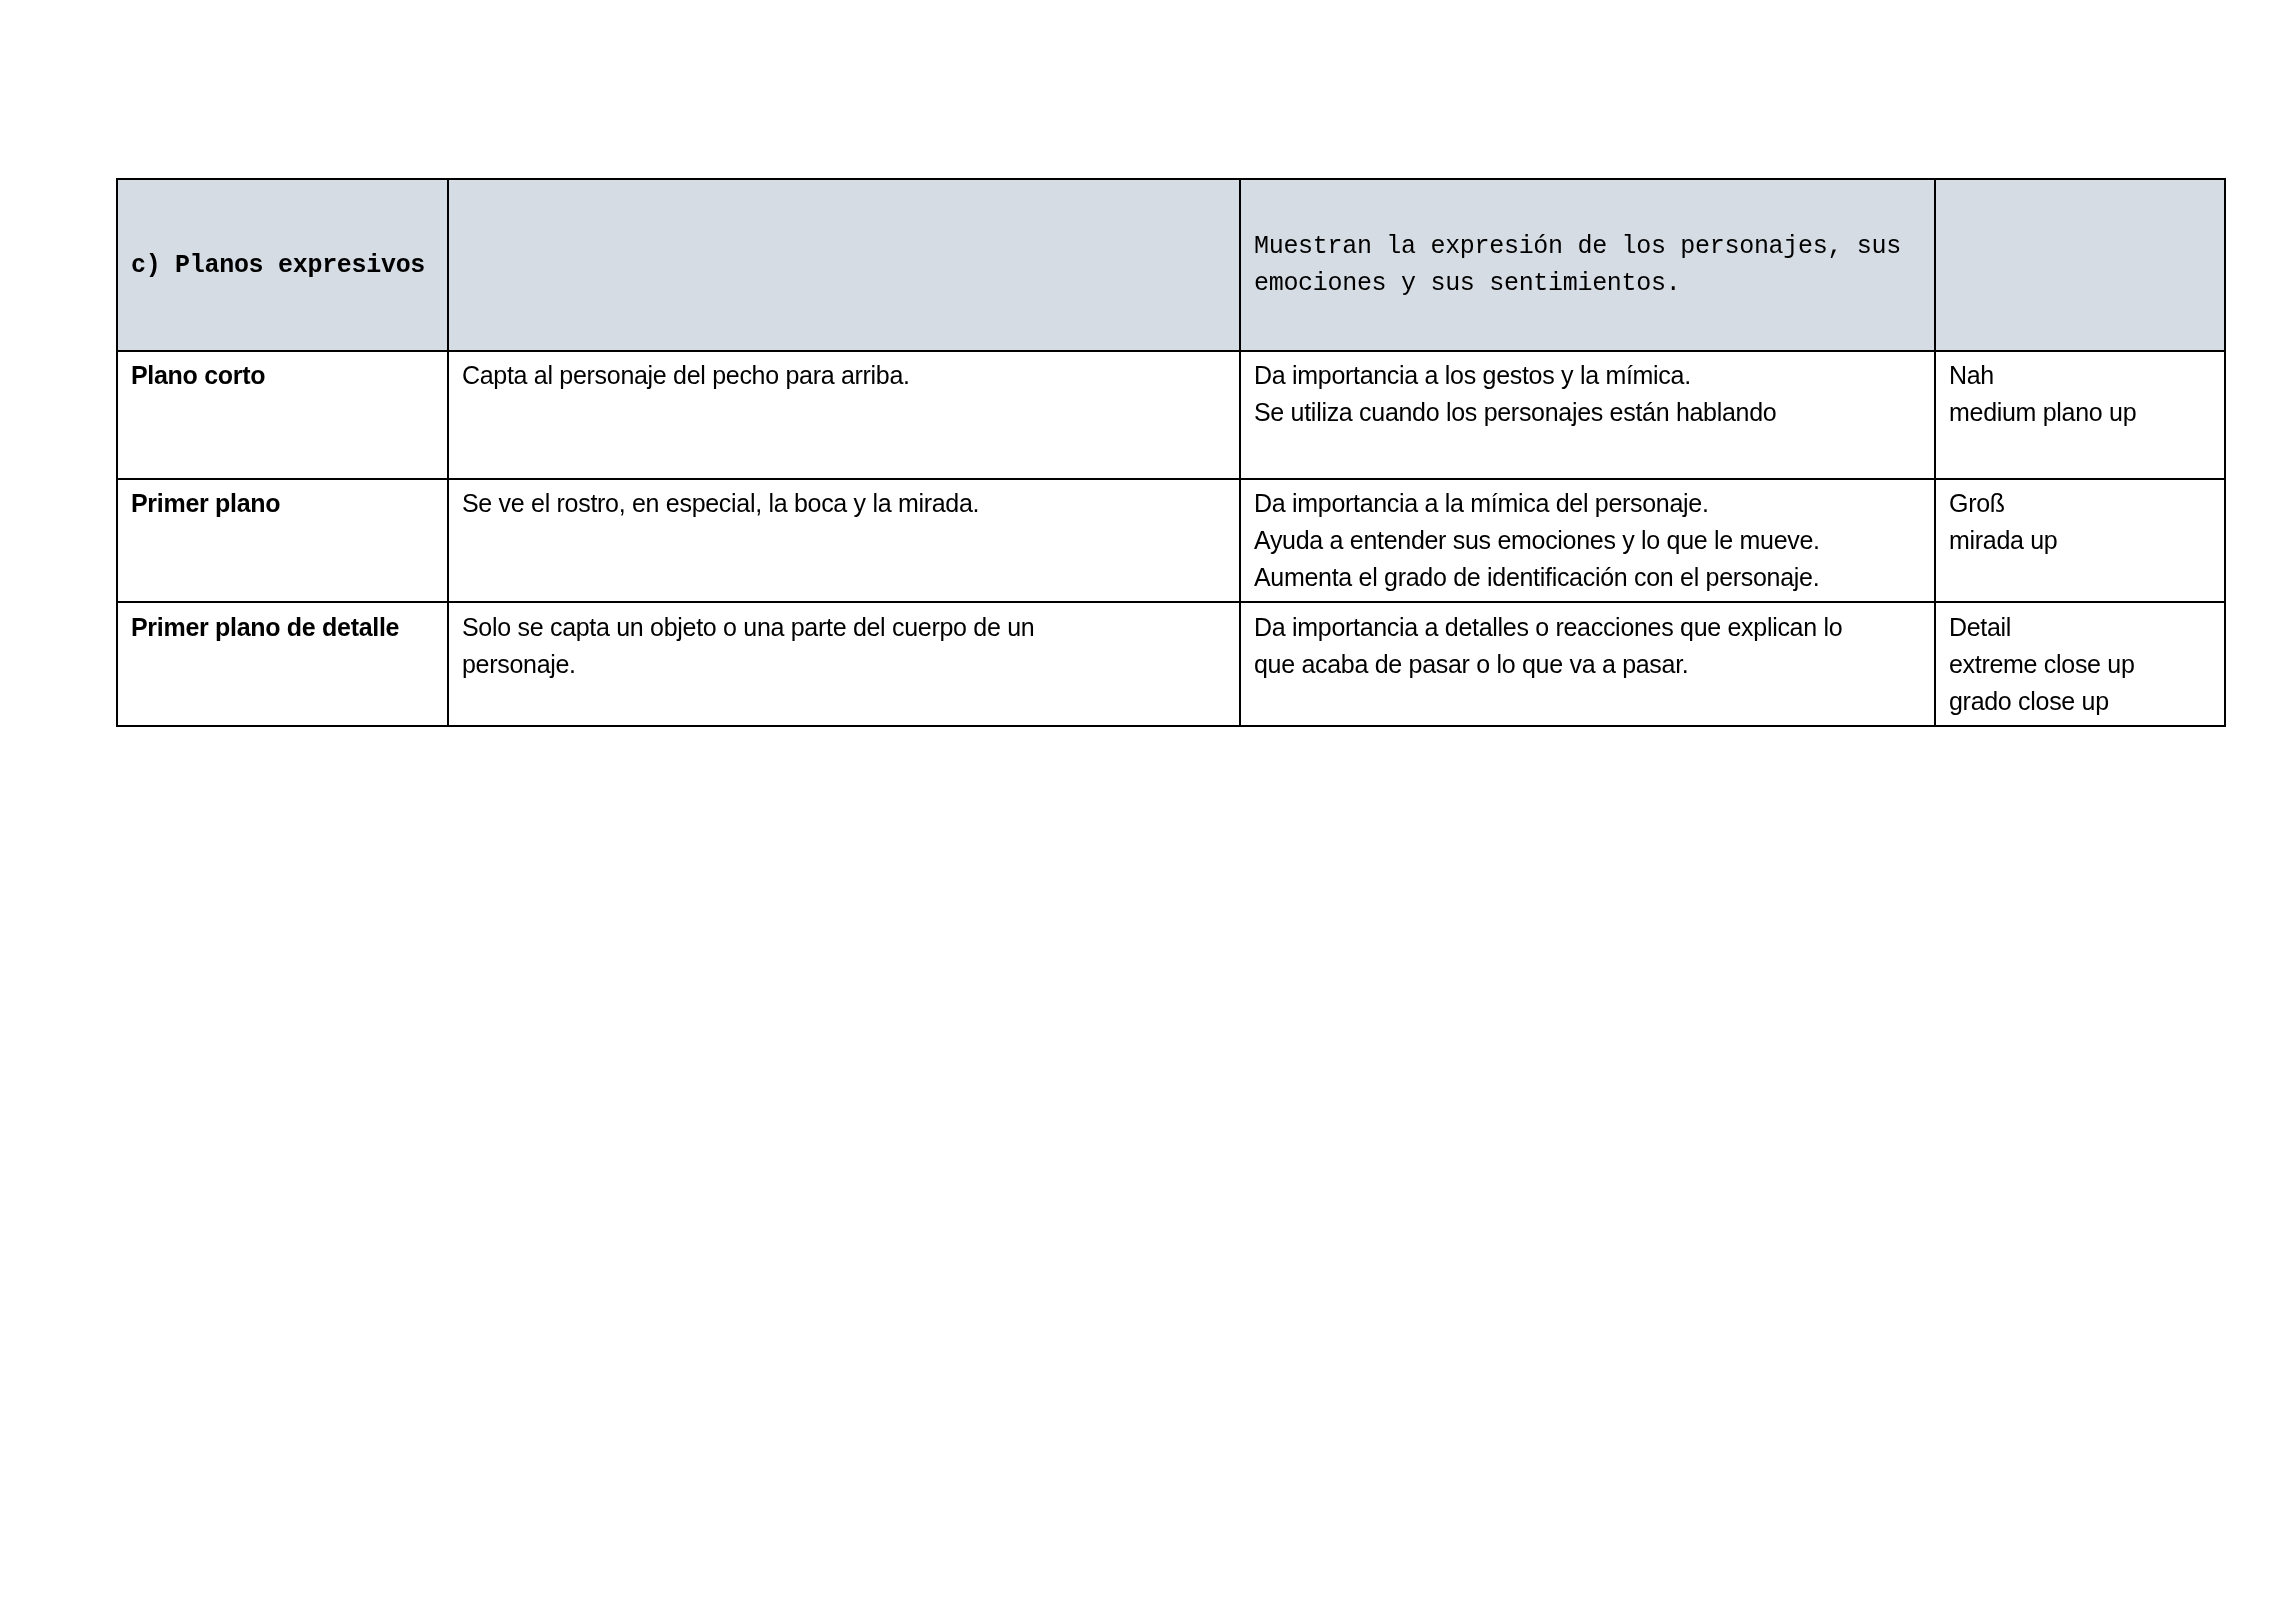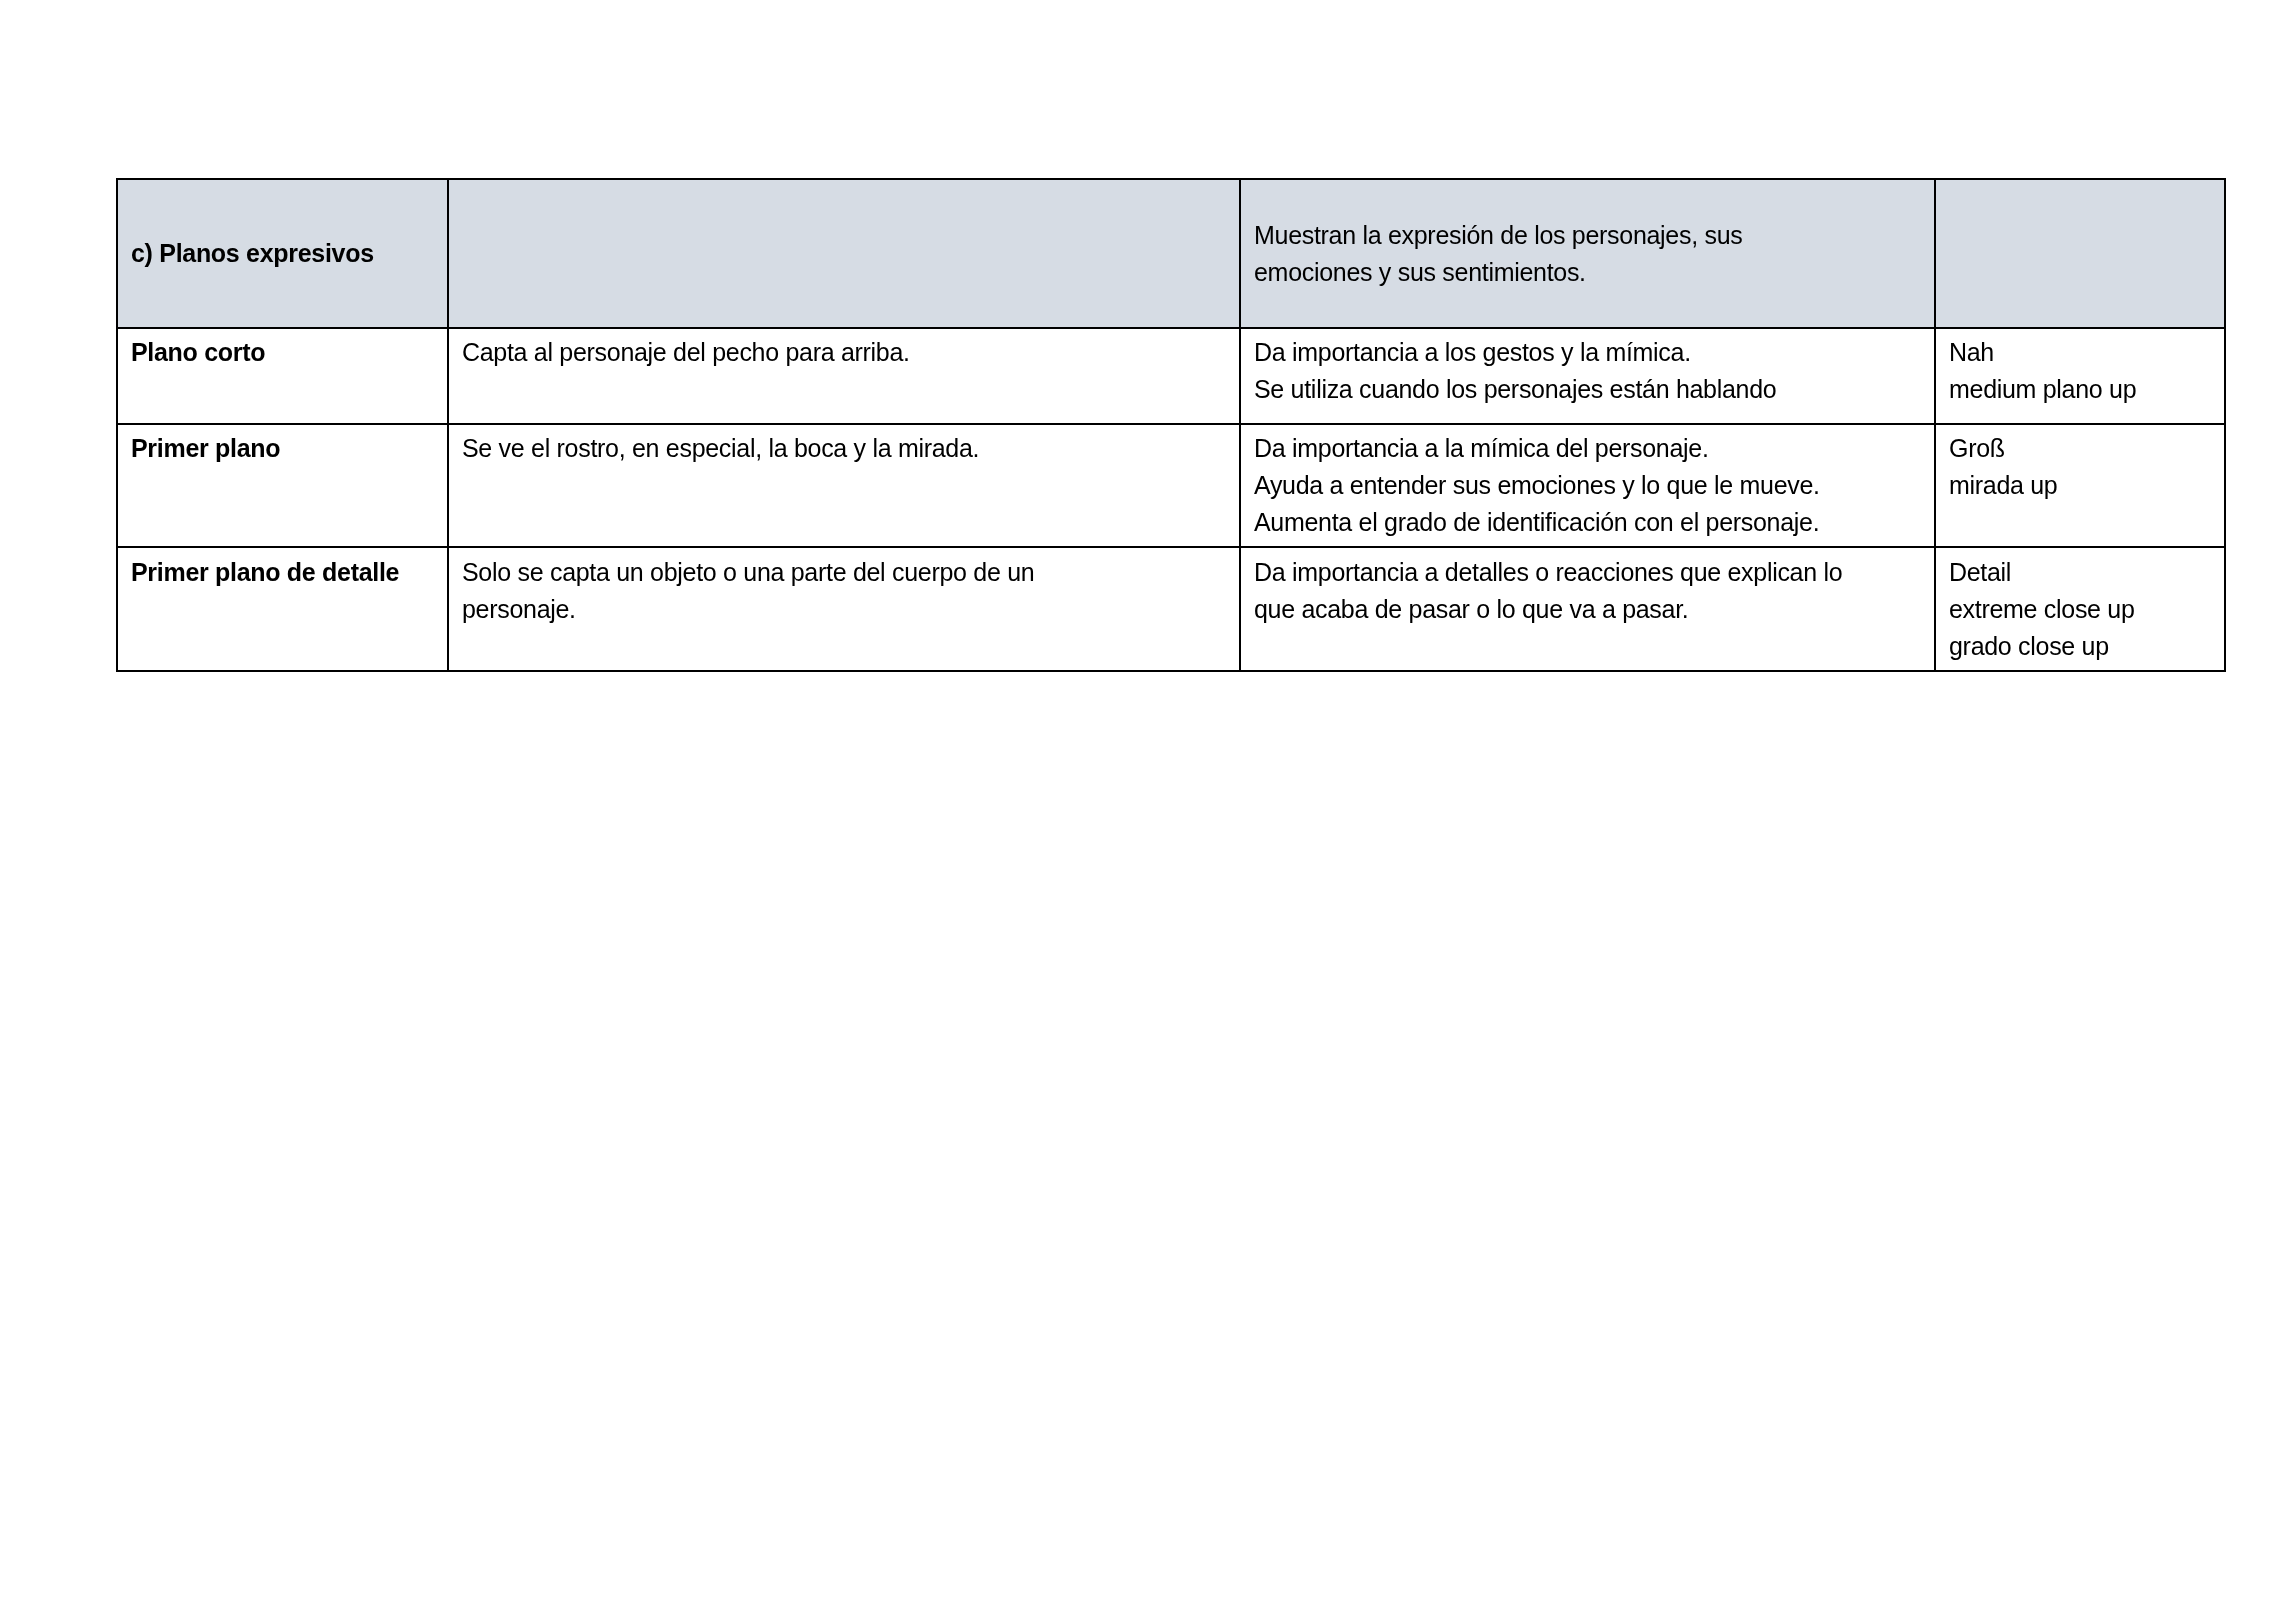--- a/index.html
+++ b/index.html
@@ -49,28 +49,28 @@
 <body>
 
 <table class="doc-table">
   <colgroup>
     <col class="col-shot">
     <col class="col-desc">
     <col class="col-purpose">
     <col class="col-translation">
   </colgroup>
   <tbody>
-    <tr class="header-row" style="height:149px;">
+    <tr class="header-row" style="height:172px;font-family:Liberation Mono, monospace;">
       <td class="shot-name">c) Planos expresivos</td>
       <td></td>
       <td>Muestran la expresión de los personajes, sus
 emociones y sus sentimientos.</td>
       <td></td>
     </tr>
-    <tr style="height:96px;">
+    <tr style="height:128px;">
       <td class="shot-name">Plano corto</td>
       <td>Capta al personaje del pecho para arriba.</td>
       <td>Da importancia a los gestos y la mímica.
 Se utiliza cuando los personajes están hablando</td>
       <td>Nah
 medium plano up</td>
     </tr>
     <tr style="height:111px;">
       <td class="shot-name">Primer plano</td>
       <td>Se ve el rostro, en especial, la boca y la mirada.</td>

